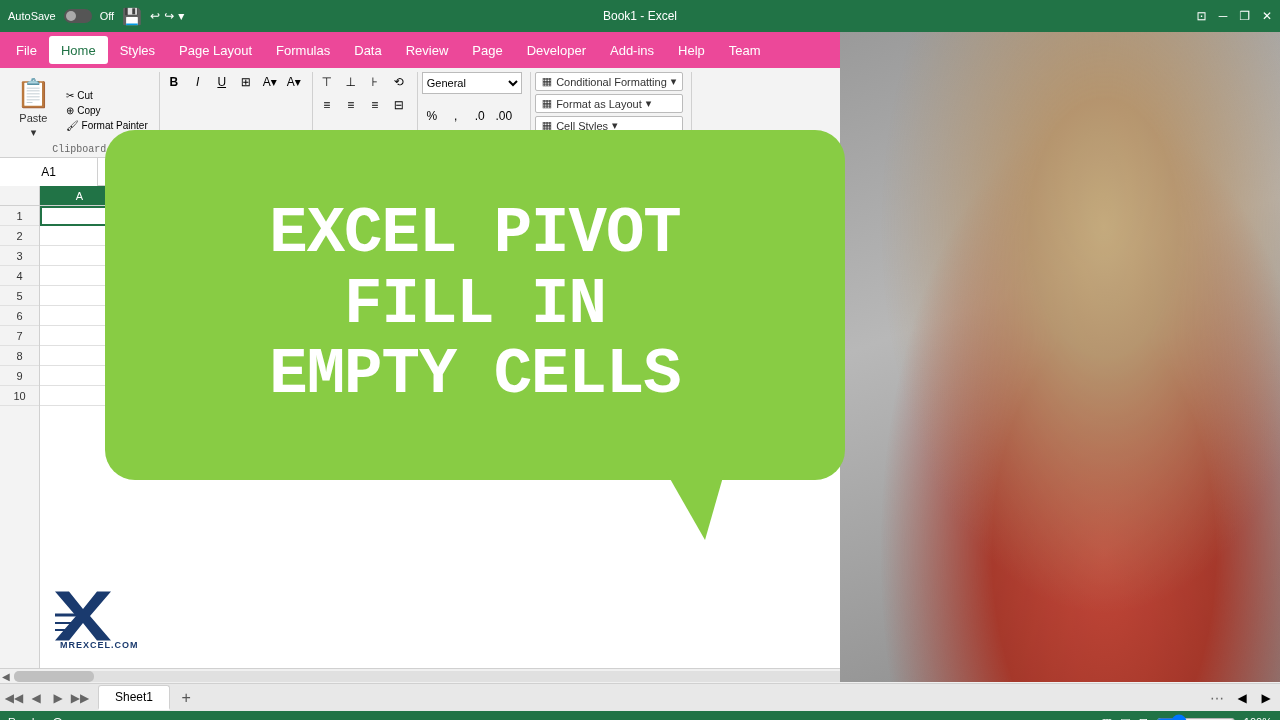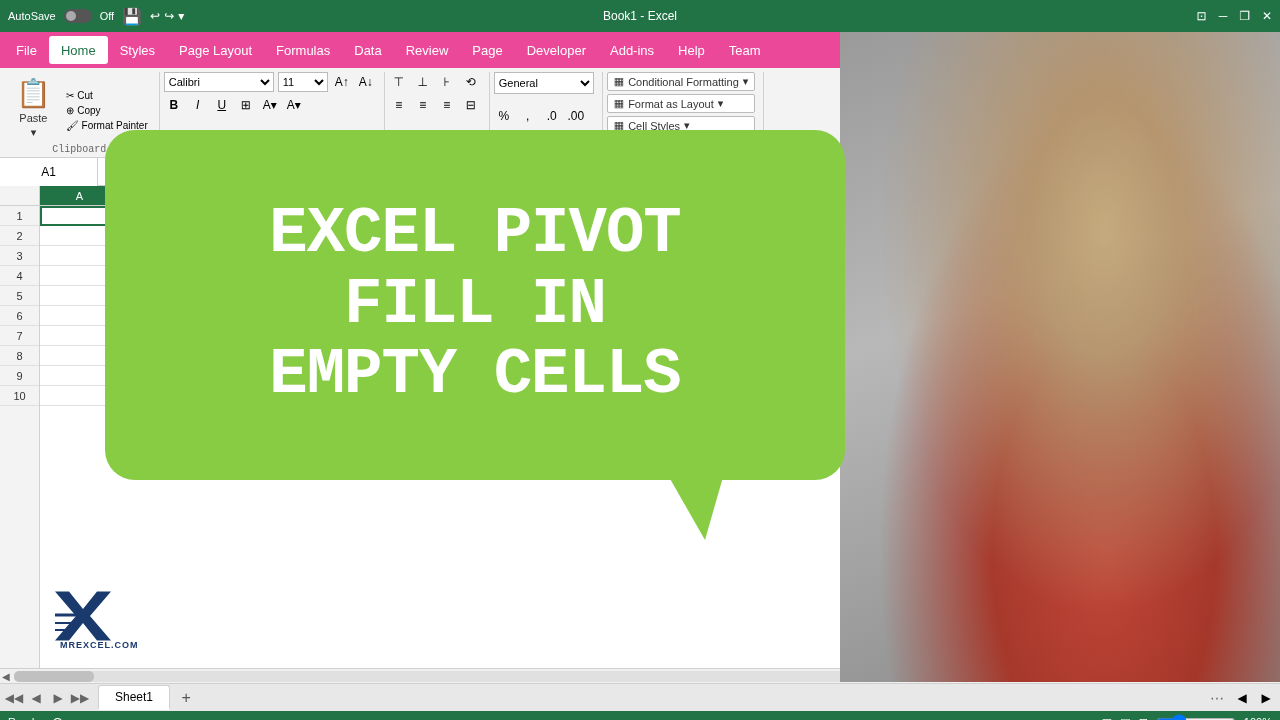--- a/index.html
+++ b/index.html
@@ -627,30 +627,20 @@
           <span>Format Painter</span>
         </div>
       </div>
     </div>
     <div class="ribbon-group-label">Clipboard</div>
   </div>
 
   <div class="ribbon-group">
     <div class="font-controls">
       <div class="font-row">
-        <select class="font-select">
-          <option>Calibri</option>
-        </select>
-        <select class="size-select">
-          <option>11</option>
-        </select>
-        <span class="small-btn">A↑</span>
-        <span class="small-btn">A↓</span>
-      </div>
-      <div class="font-row">
         <span class="small-btn" style="font-weight:bold;">B</span>
         <span class="small-btn" style="font-style:italic;">I</span>
         <span class="small-btn" style="text-decoration:underline;">U</span>
         <span class="small-btn">⊞</span>
         <span class="small-btn">A▾</span>
         <span class="small-btn">A▾</span>
       </div>
     </div>
     <div class="ribbon-group-label">Font</div>
   </div>

